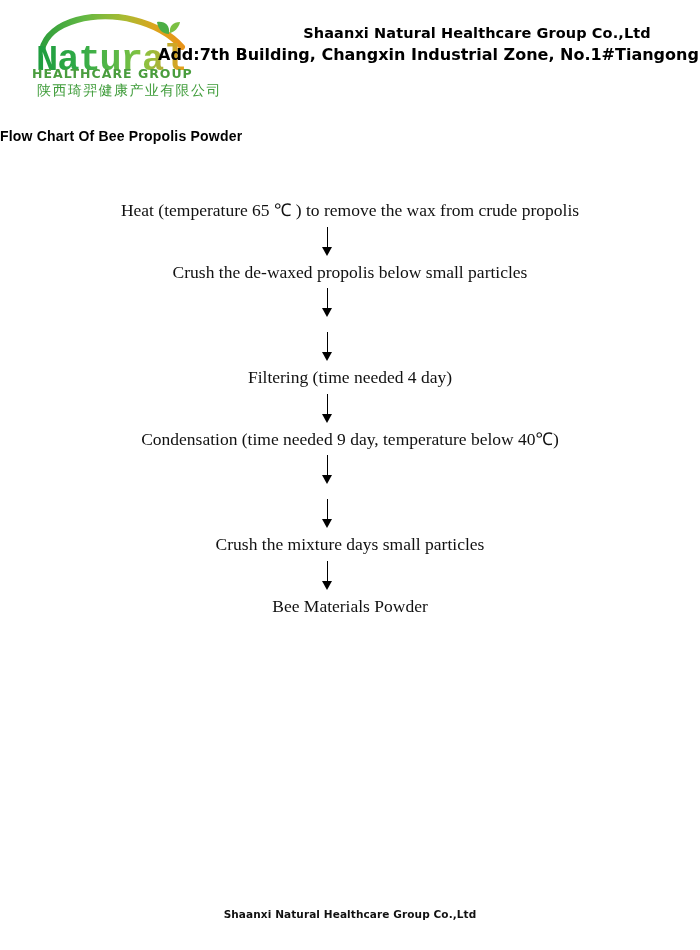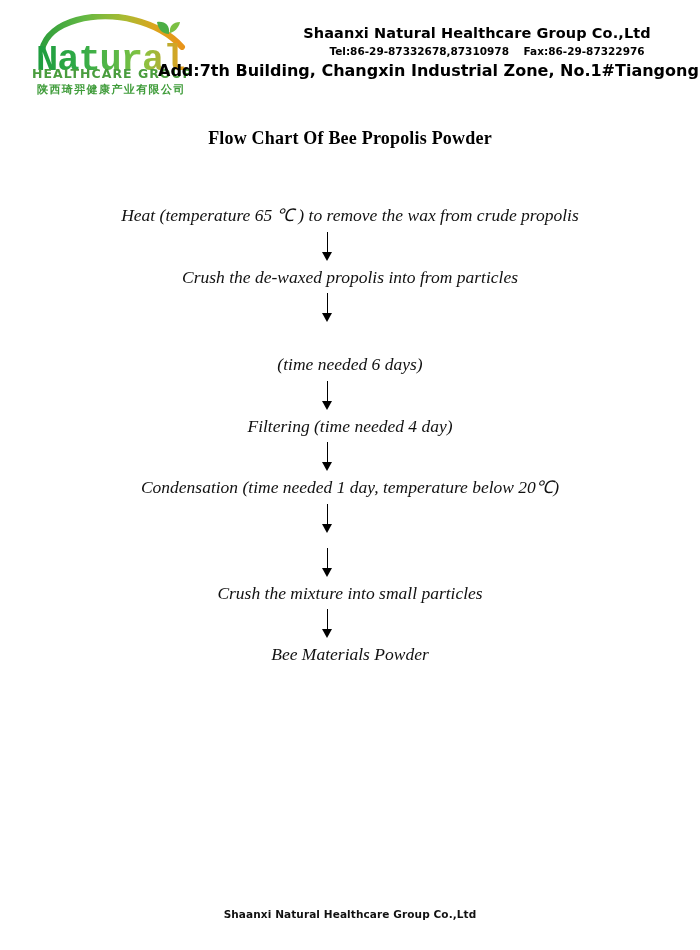--- a/index.html
+++ b/index.html
@@ -74,25 +74,24 @@
     letter-spacing: 1.0px;
     color: #4a9d3e;
     white-space: nowrap;
   }
 
   .logo-sub-cn {
     position: absolute;
     left: 9px;
     top: 68px;
     font-family: "DejaVu Sans", sans-serif;
-    font-size: 11px;
+    font-size: 14px;
     letter-spacing: 1.4px;
     color: #3f9c3a;
     white-space: nowrap;
-    font-weight: bold;
   }
 
   .company-block {
     position: absolute;
     right: 8px;
     top: 24px;
     text-align: right;
     width: 540px;
   }
 
@@ -126,33 +125,31 @@
     color: #000000;
     line-height: 1.5;
     white-space: nowrap;
     text-align: right;
     padding-left: 6px;
   }
 
   
   .doc-title {
     margin-top: 28px;
-    text-align: center;
-    font-family: Liberation Serif, serif;
-    font-weight: bold;
-    font-size: 18px;
+    font-family: Liberation Sans, sans-serif;
+    font-weight: bold;
+    font-size: 14px;
     color: #000000;
     letter-spacing: 0.2px;
   }
 
   
   .flow {
     margin-top: 46px;
     width: 700px;
-    font-style: italic;
   }
 
   .flow-step {
     text-align: center;
     font-family: "Liberation Serif", serif;
     font-size: 17.5px;
     color: #111111;
     line-height: 1.0;
     white-space: nowrap;
   }
@@ -232,21 +229,20 @@
         <path d="M14 13 C 18 12, 23 8, 24 2 C 17 2, 13 6, 14 13 Z" fill="#7bc043"></path>
       </svg>
     </div>
 
     <div class="logo-sub-en">HEALTHCARE GROUP</div>
     <div class="logo-sub-cn">陕西琦羿健康产业有限公司</div>
   </div>
 
   <div class="company-block">
     <div class="company-name">Shaanxi Natural Healthcare Group Co.,Ltd</div>
-    <div class="company-tel">Tel:86-29-87332678,87310978    Fax:86-29-87322976</div>
     <div class="company-addr">Add:7th Building, Changxin Industrial Zone, No.1#Tiangong RoadXixian New Area,shaanxi</div>
   </div>
 
 </div>
 
 <div class="doc-title">Flow Chart Of Bee Propolis Powder</div>
 
 <div class="flow">
 
   <div class="gap-sm"></div>
@@ -254,63 +250,62 @@
   <div class="flow-step">
     <span>Heat (temperature 65 ℃ ) to remove the wax from crude propolis</span>
   </div>
 
   <div class="arrow">
     <div class="shaft"></div>
     <div class="head"></div>
   </div>
 
   <div class="flow-step">
-    <span>Crush the de-waxed propolis into from particles</span>
-  </div>
-
-  <div class="arrow">
-    <div class="shaft"></div>
-    <div class="head"></div>
-  </div>
-
-  <div class="flow-step">
-    <span class="line2">(time needed 6 days)</span>
+    <span>Crush the de-waxed propolis below small particles</span>
+  </div>
+
+  <div class="arrow">
+    <div class="shaft"></div>
+    <div class="head"></div>
+  </div>
+
+  <div class="flow-step">
   </div>
 
   <div class="arrow">
     <div class="shaft"></div>
     <div class="head"></div>
   </div>
 
   <div class="flow-step">
     <span>Filtering (time needed 4 day)</span>
   </div>
 
   <div class="arrow">
     <div class="shaft"></div>
     <div class="head"></div>
   </div>
 
   <div class="flow-step">
-    <span>Condensation (time needed 1 day, temperature below 20℃)</span>
-  </div>
-
-  <div class="arrow">
-    <div class="shaft"></div>
-    <div class="head"></div>
-  </div>
-
-
-  <div class="arrow">
-    <div class="shaft"></div>
-    <div class="head"></div>
-  </div>
-
-  <div class="flow-step">
-    <span>Crush the mixture into small particles</span>
+    <span>Condensation (time needed 9 day, temperature below 40℃)</span>
+  </div>
+
+  <div class="arrow">
+    <div class="shaft"></div>
+    <div class="head"></div>
+  </div>
+
+
+  <div class="arrow">
+    <div class="shaft"></div>
+    <div class="head"></div>
+  </div>
+
+  <div class="flow-step">
+    <span>Crush the mixture days small particles</span>
   </div>
 
   <div class="arrow">
     <div class="shaft"></div>
     <div class="head"></div>
   </div>
 
   <div class="flow-step">
     <span>Bee Materials Powder</span>
   </div>

